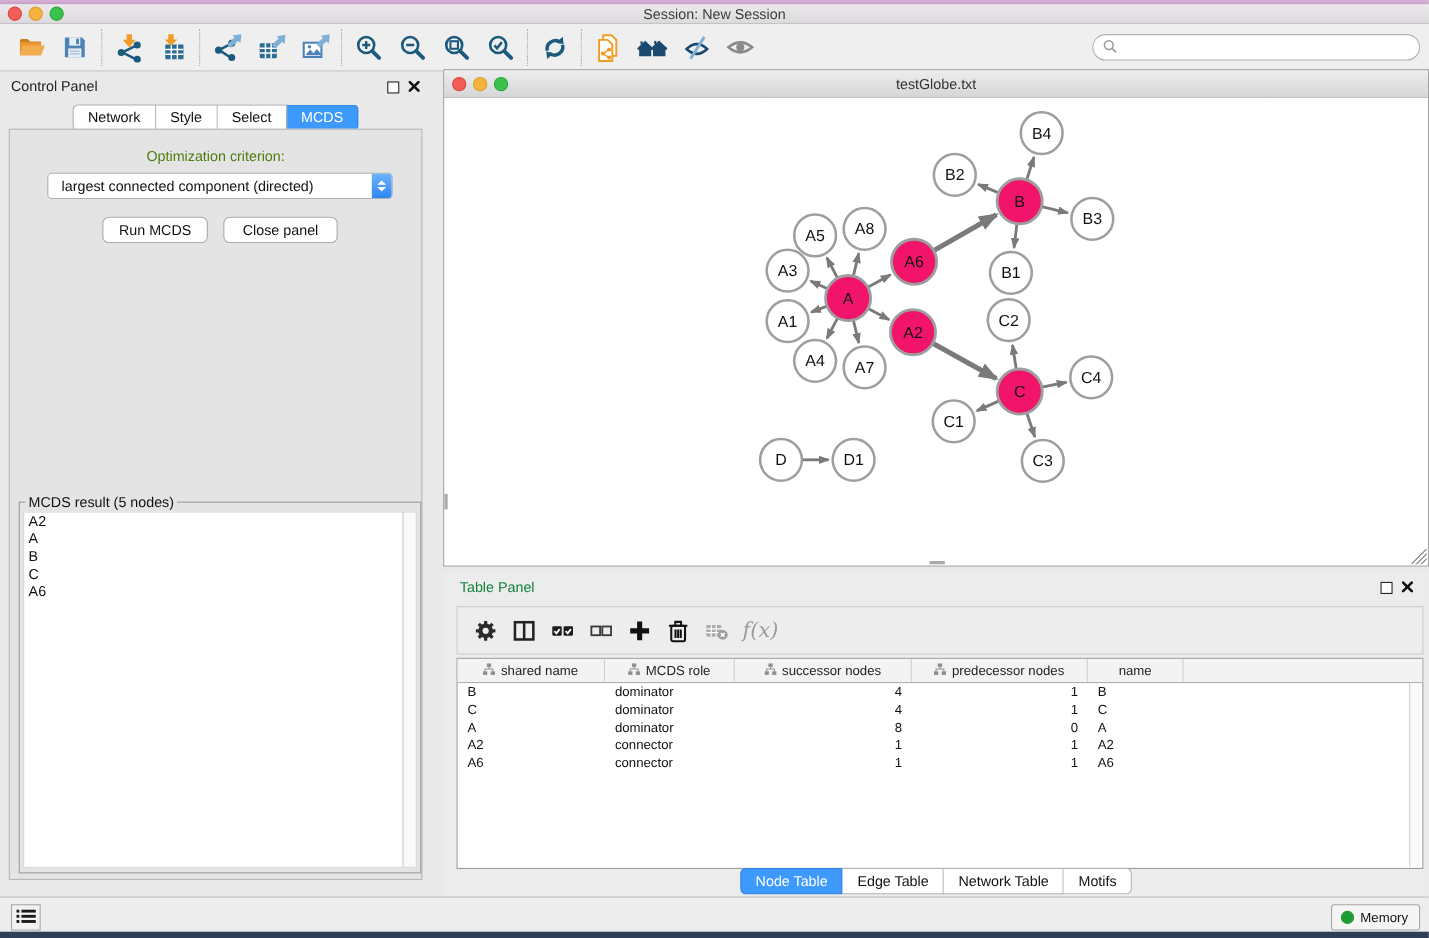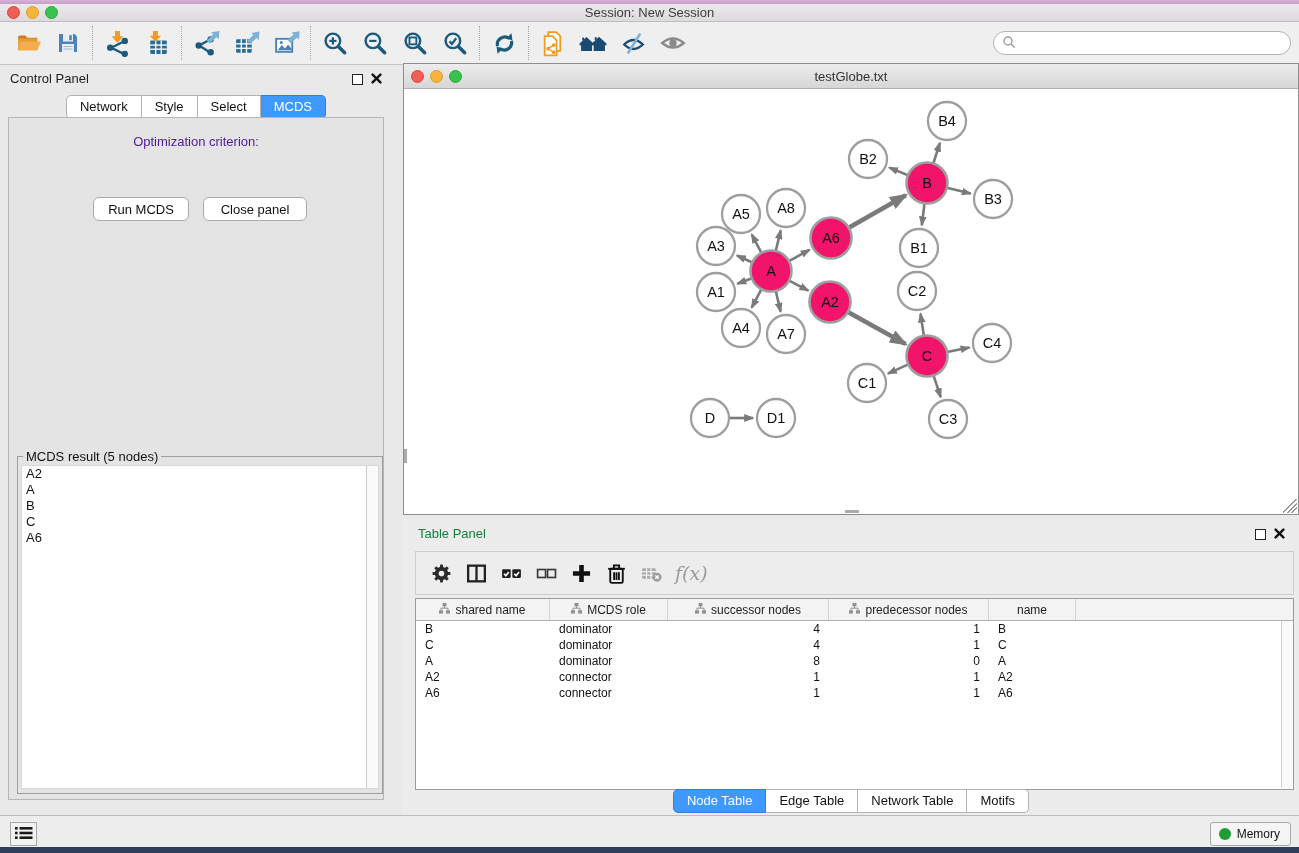--- a/index.html
+++ b/index.html
@@ -37,21 +37,21 @@
   .float-btn { width:11px; height:11px; border:1.6px solid #222; background:#fff; }
   .tabs-row { top:95px; left:0; width:392px; display:flex; justify-content:center; }
   .seg { display:flex; }
   .seg .tab { background:#fff; border:1px solid #b2b2b2; border-left:none; padding:3px 13px 4px;
     font-size:13px; color:#111; }
   .seg .tab:first-child { border-left:1px solid #b2b2b2; border-radius:5px 0 0 5px; }
   .seg .tab:last-child { border-radius:0 5px 5px 0; }
   .seg .tab.active { background:#3d9afc; border-color:#2d7fe2; color:#fff; }
 
   .cp-pane { left:8px; top:117px; width:376px; height:683px; background:#e4e4e4; border:1px solid #b6b6b6; }
-  .crit-label { top:16px; left:0; width:100%; text-align:center; color:#4c1d95; }
+  .crit-label { top:16px; left:0; width:100%; text-align:center; color:#4d7c0f; }
   .dropdown { left:34px; top:39px; width:314px; height:24px; background:#fff; border:1px solid #b0b0b0;
     border-radius:4px; display:flex; align-items:center; }
   .dropdown .dd-text { flex:1; padding-left:12px; font-size:13px; color:#111; }
   .dd-step { width:18px; height:22px; background:linear-gradient(#6cb3fd,#2e86f5); border-radius:0 3px 3px 0;
     display:flex; flex-direction:column; align-items:center; justify-content:center; gap:2px; }
   .dd-step i { width:0; height:0; border-left:4px solid transparent; border-right:4px solid transparent; display:block;}
   .dd-step .up { border-bottom:4.5px solid #fff; }
   .dd-step .dn { border-top:4.5px solid #fff; }
   .btn { background:#fff; border:1px solid #ababab; border-radius:6px; height:24px; font-size:13px;
     color:#111; display:inline-flex; align-items:center; justify-content:center; font-family:"Liberation Sans",sans-serif;}
@@ -315,20 +315,27 @@
   <span class="seg" id="cp-tabs">
       <span class="tab">Network</span>
       <span class="tab">Style</span>
       <span class="tab">Select</span>
       <span class="tab active">MCDS</span>
     </span>
 </div>
 
 <div class="abs cp-pane">
   <div class="abs crit-label">Optimization criterion:</div>
+  <div class="abs dropdown">
+    <span class="dd-text">largest connected component (directed)</span>
+    <span class="dd-step">
+        <i class="up"></i>
+        <i class="dn"></i>
+      </span>
+  </div>
   <button class="abs btn run-btn">Run MCDS</button>
   <button class="abs btn closep-btn">Close panel</button>
 
   <div class="abs groupbox">
     <legend>MCDS result (5 nodes)</legend>
     <div class="result-list" id="result-list">
         <div class="result-item">A2</div>
         <div class="result-item">A</div>
         <div class="result-item">B</div>
         <div class="result-item">C</div>

